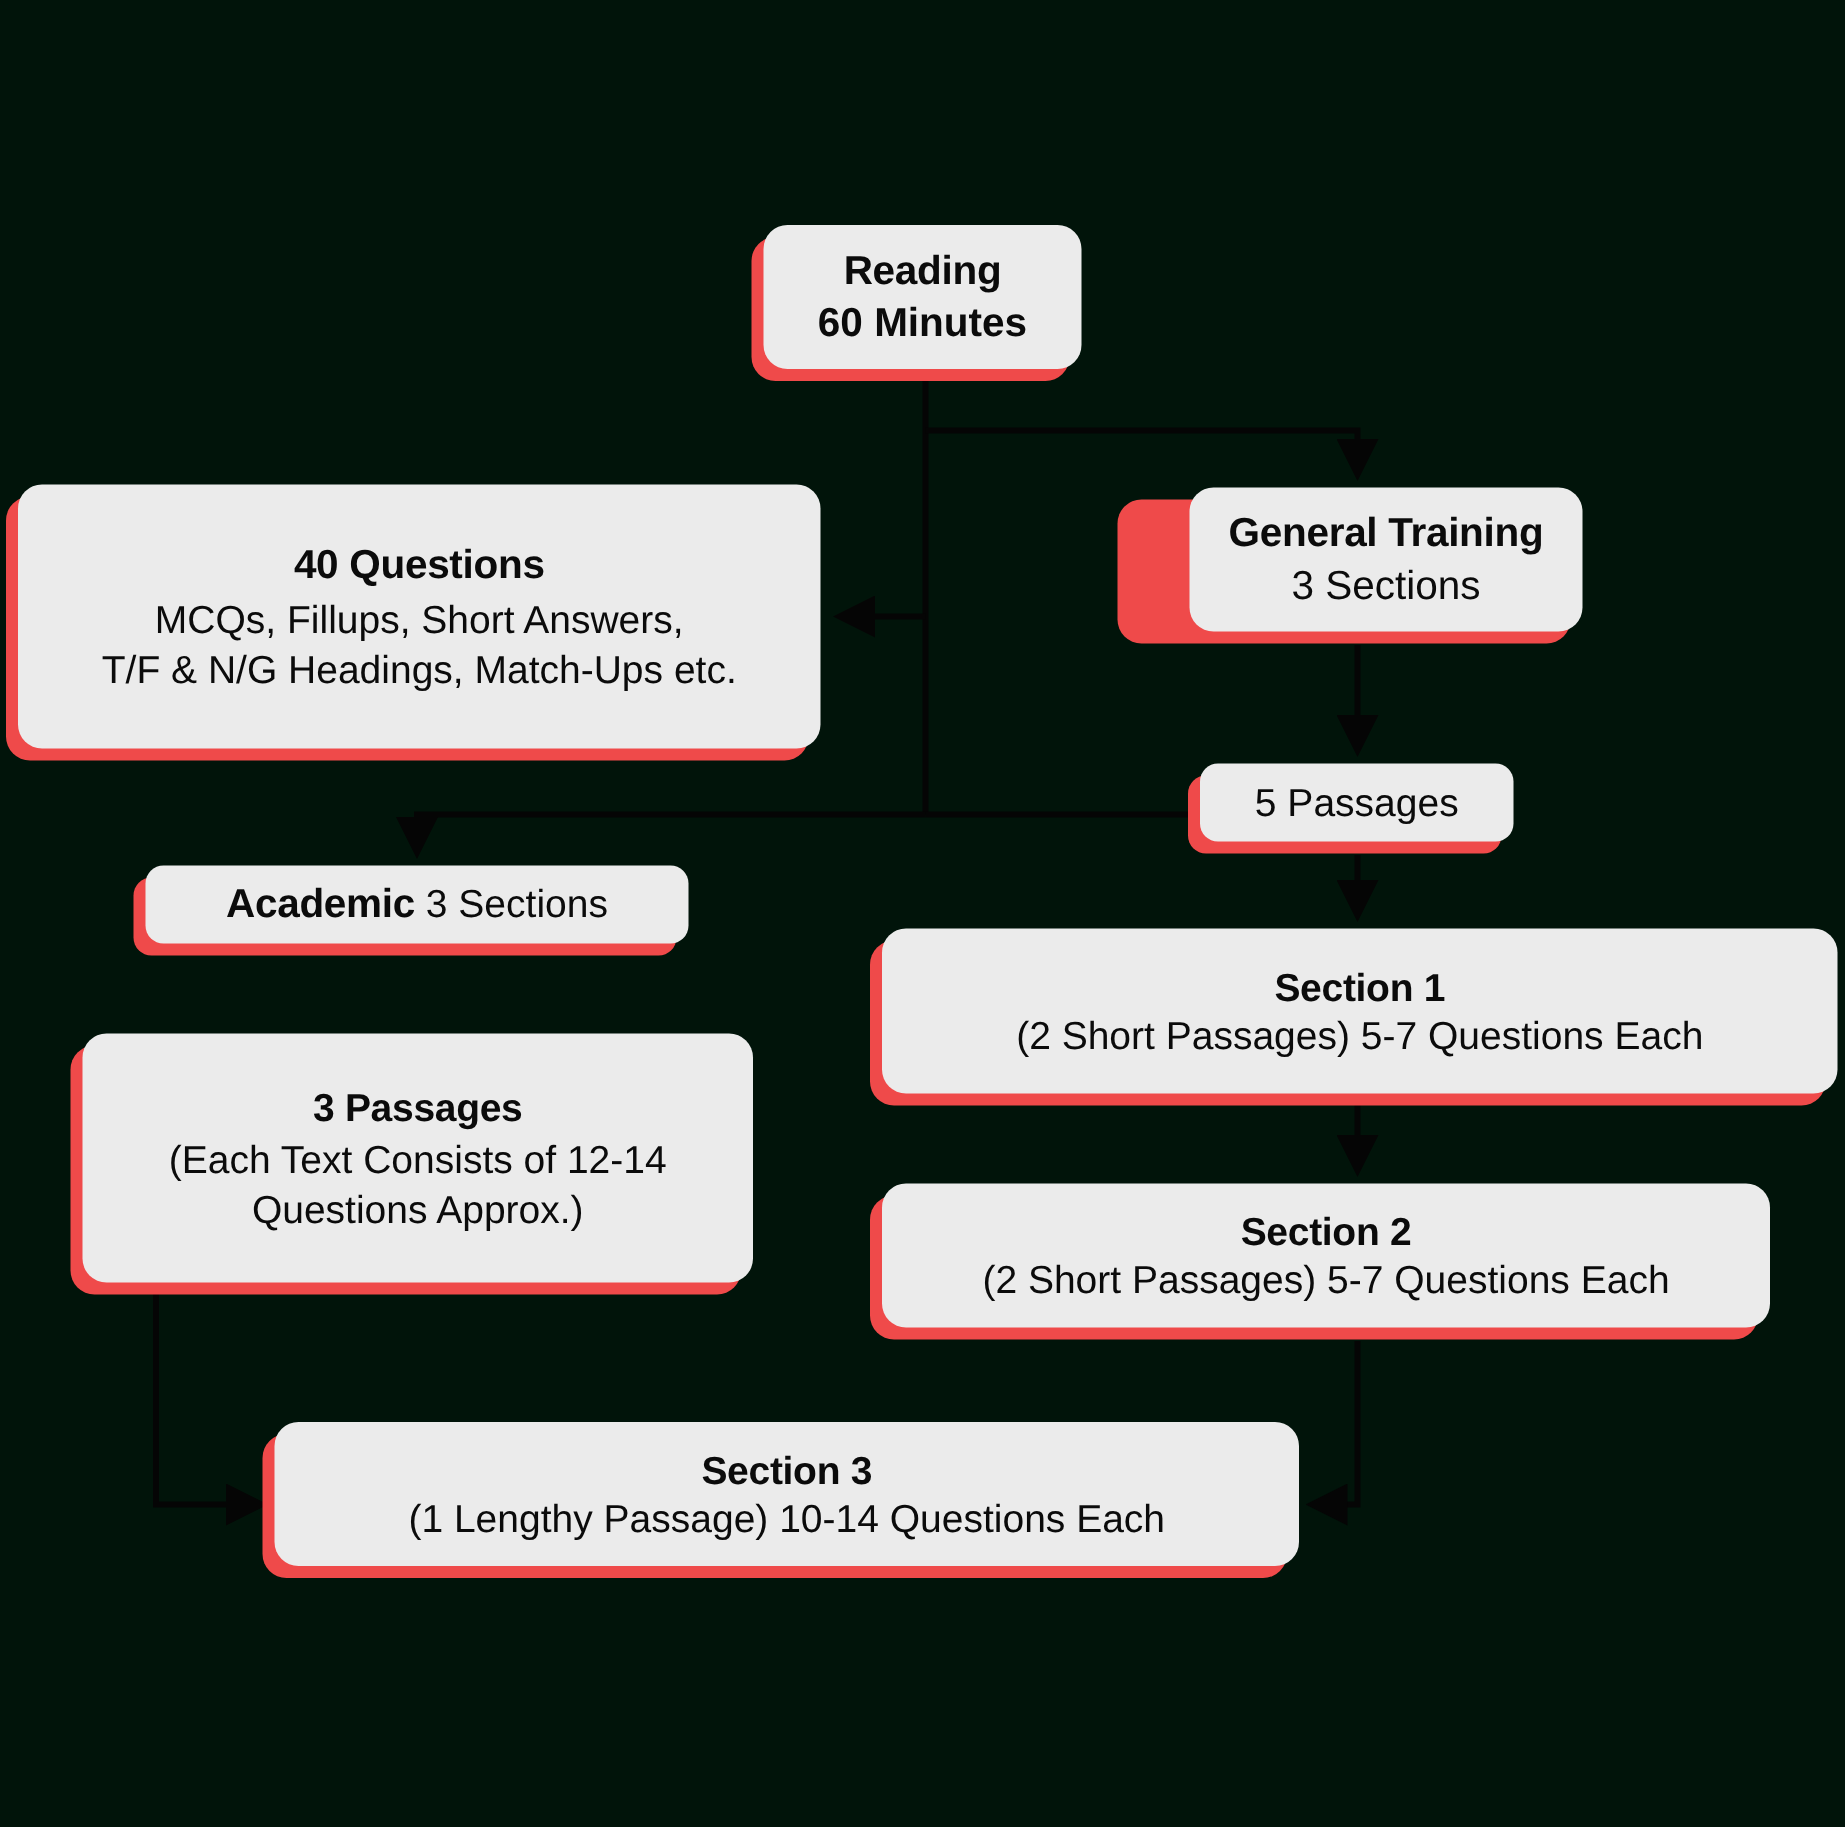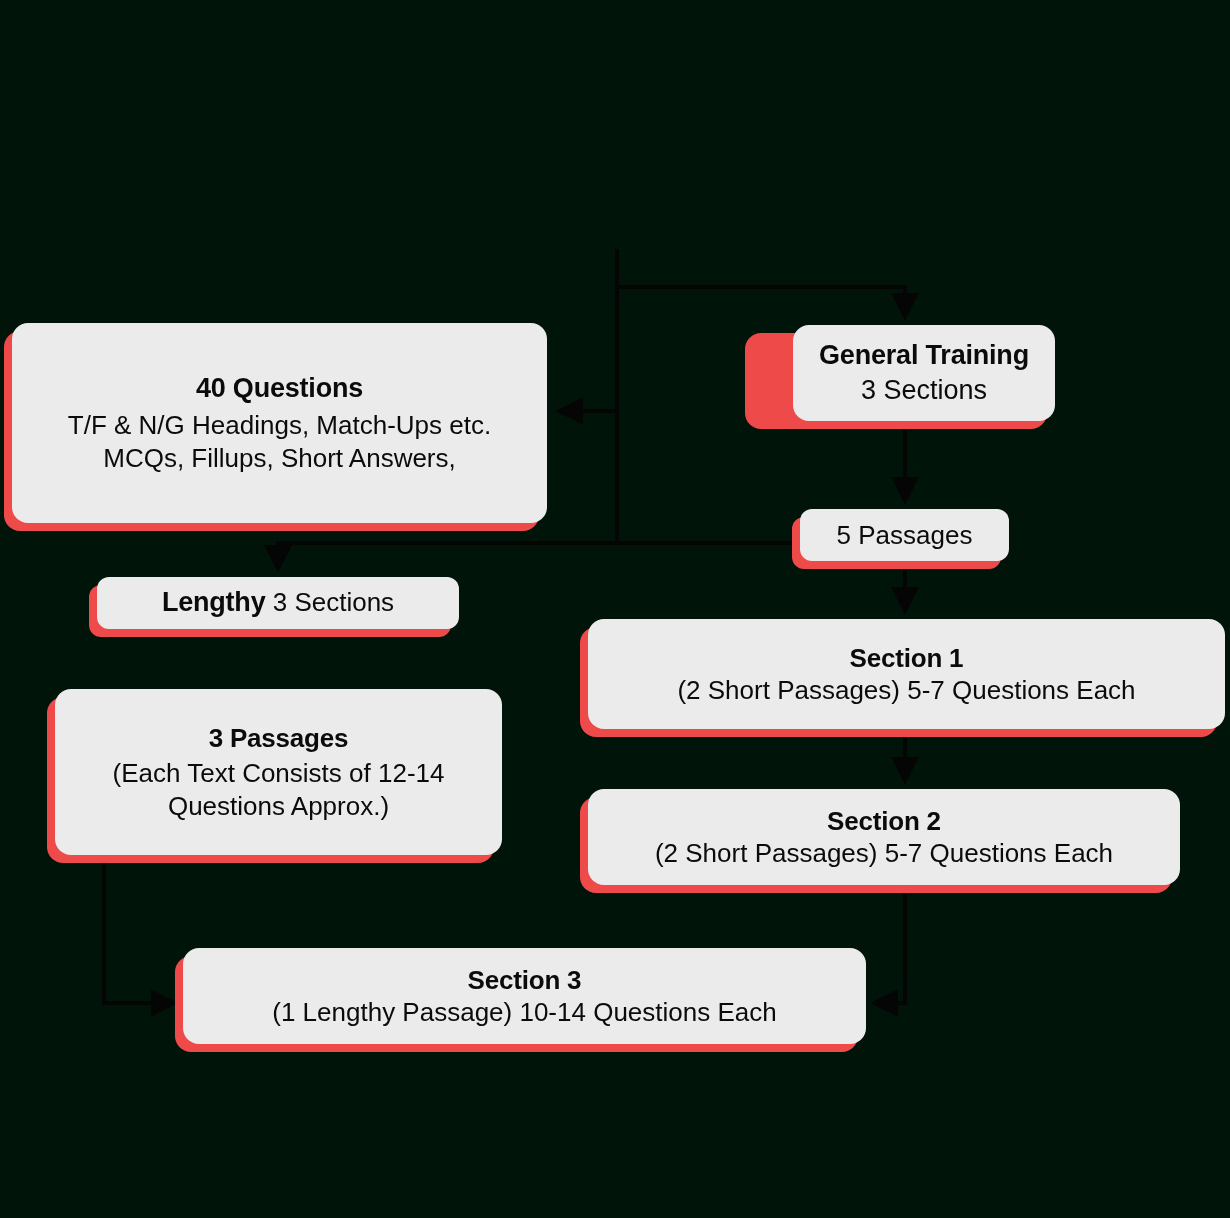--- a/index.html
+++ b/index.html
@@ -76,21 +76,21 @@
 
   
   #node-reading      { left: 509px; top: 150px;  width: 212px; height: 96px; }
   #node-reading .ttl { font-size: 27px; }
   #node-reading .sub { font-size: 27px; font-weight: bold; }
 
   #node-general          { left: 753px; top: 325px;  width: 302px; height: 96px; padding-left: 40px; }
   #node-general .ttl     { font-size: 27px; }
   #node-general .sub     { font-size: 27px; }
 
-  #node-questions        { left: 12px;  top: 323px;  width: 535px; height: 200px; }
+  #node-questions        { left: 12px;  top: 323px;  width: 535px; height: 176px; }
   #node-questions .ttl   { font-size: 27px; margin-bottom: 4px; }
   #node-questions .sub   { font-size: 26px; }
 
   #node-passages5        { left: 800px; top: 509px;  width: 209px; height: 52px; }
   #node-passages5 .sub   { font-size: 26px; }
 
   #node-academic         { left: 97px;  top: 577px;  width: 362px; height: 52px; }
   #node-academic .ttl    { font-size: 27px; }
   #node-academic .line   { font-size: 26px; white-space: nowrap; }
 
@@ -142,27 +142,34 @@
       <path d="M 905 570 L 905 610" marker-end="url(#arrow-generic)"></path>
 
       <path d="M 905 724 L 905 780" marker-end="url(#arrow-generic)"></path>
 
       <path d="M 905 894 L 905 1003 L 875 1003" marker-end="url(#arrow-generic)"></path>
 
       <path d="M 104 828 L 104 1003 L 174 1003" marker-end="url(#arrow-generic)"></path>
     </g>
   </svg>
 
+  <div class="node" id="node-reading">
+    <div class="shadow"></div>
+    <div class="card">
+      <div class="ttl">Reading</div>
+      <div class="sub">60 Minutes</div>
+    </div>
+  </div>
 
   <div class="node" id="node-questions">
     <div class="shadow"></div>
     <div class="card">
       <div class="ttl">40 Questions</div>
+      <div class="sub">MCQs, Fillups, Short Answers,</div>
       <div class="sub">T/F &amp; N/G Headings, Match-Ups etc.</div>
-      <div class="sub">MCQs, Fillups, Short Answers,</div>
     </div>
   </div>
 
   <div class="node" id="node-general">
     <div class="shadow"></div>
     <div class="card">
       <div class="ttl">General Training</div>
       <div class="sub">3 Sections</div>
     </div>
   </div>
@@ -171,21 +178,21 @@
     <div class="shadow"></div>
     <div class="card">
       <div class="sub">5 Passages</div>
     </div>
   </div>
 
   <div class="node small" id="node-academic">
     <div class="shadow"></div>
     <div class="card">
       <div class="line">
-        <span class="ttl">Lengthy</span><span>&nbsp;</span><span class="sub">3 Sections</span>
+        <span class="ttl">Academic</span><span>&nbsp;</span><span class="sub">3 Sections</span>
       </div>
     </div>
   </div>
 
   <div class="node" id="node-passages3">
     <div class="shadow"></div>
     <div class="card">
       <div class="ttl">3 Passages</div>
       <div class="sub">(Each Text Consists of 12-14</div>
       <div class="sub">Questions Approx.)</div>

